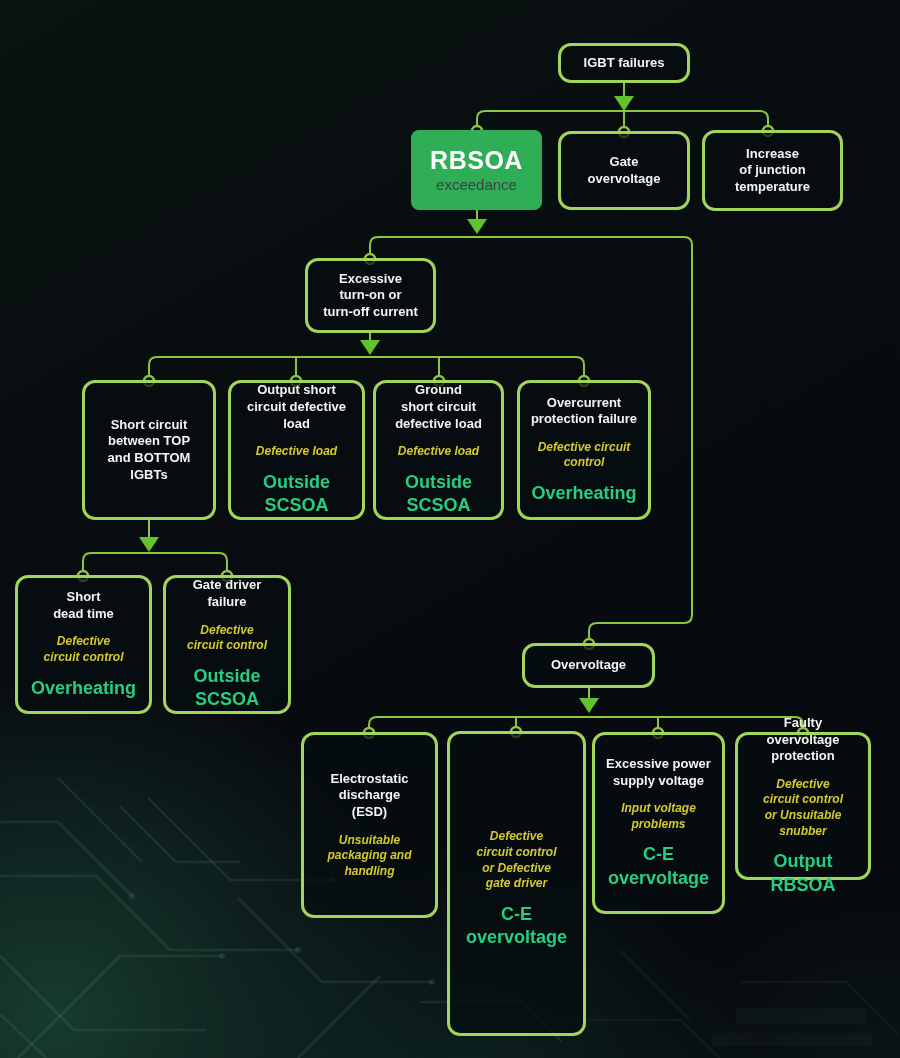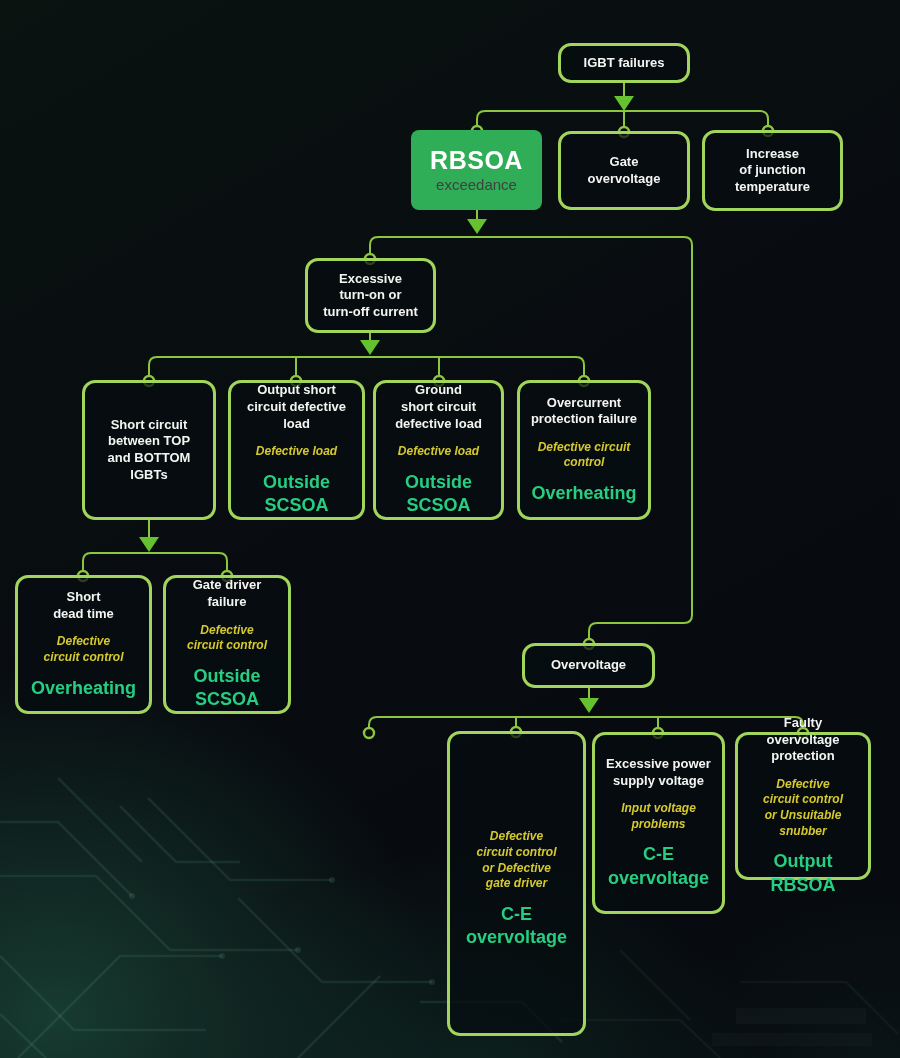--- a/index.html
+++ b/index.html
@@ -177,20 +177,28 @@
 failure</div>
     <div class="cause">Defective
 circuit control</div>
     <div class="result">Outside SCSOA</div>
   </div>
 
   <div class="node" style="left:522px;top:643px;width:133px;height:45px">
     <div class="title">Overvoltage</div>
   </div>
 
+  <div class="node" style="left:301px;top:732px;width:137px;height:186px">
+    <div class="title">Electrostatic
+discharge
+(ESD)</div>
+    <div class="cause">Unsuitable
+packaging and
+handling</div>
+  </div>
 
   <div class="node" style="left:447px;top:731px;width:139px;height:305px">
     <div class="cause">Defective
 circuit control
 or Defective
 gate driver</div>
     <div class="result">C-E overvoltage</div>
   </div>
 
   <div class="node" style="left:592px;top:732px;width:133px;height:182px">

